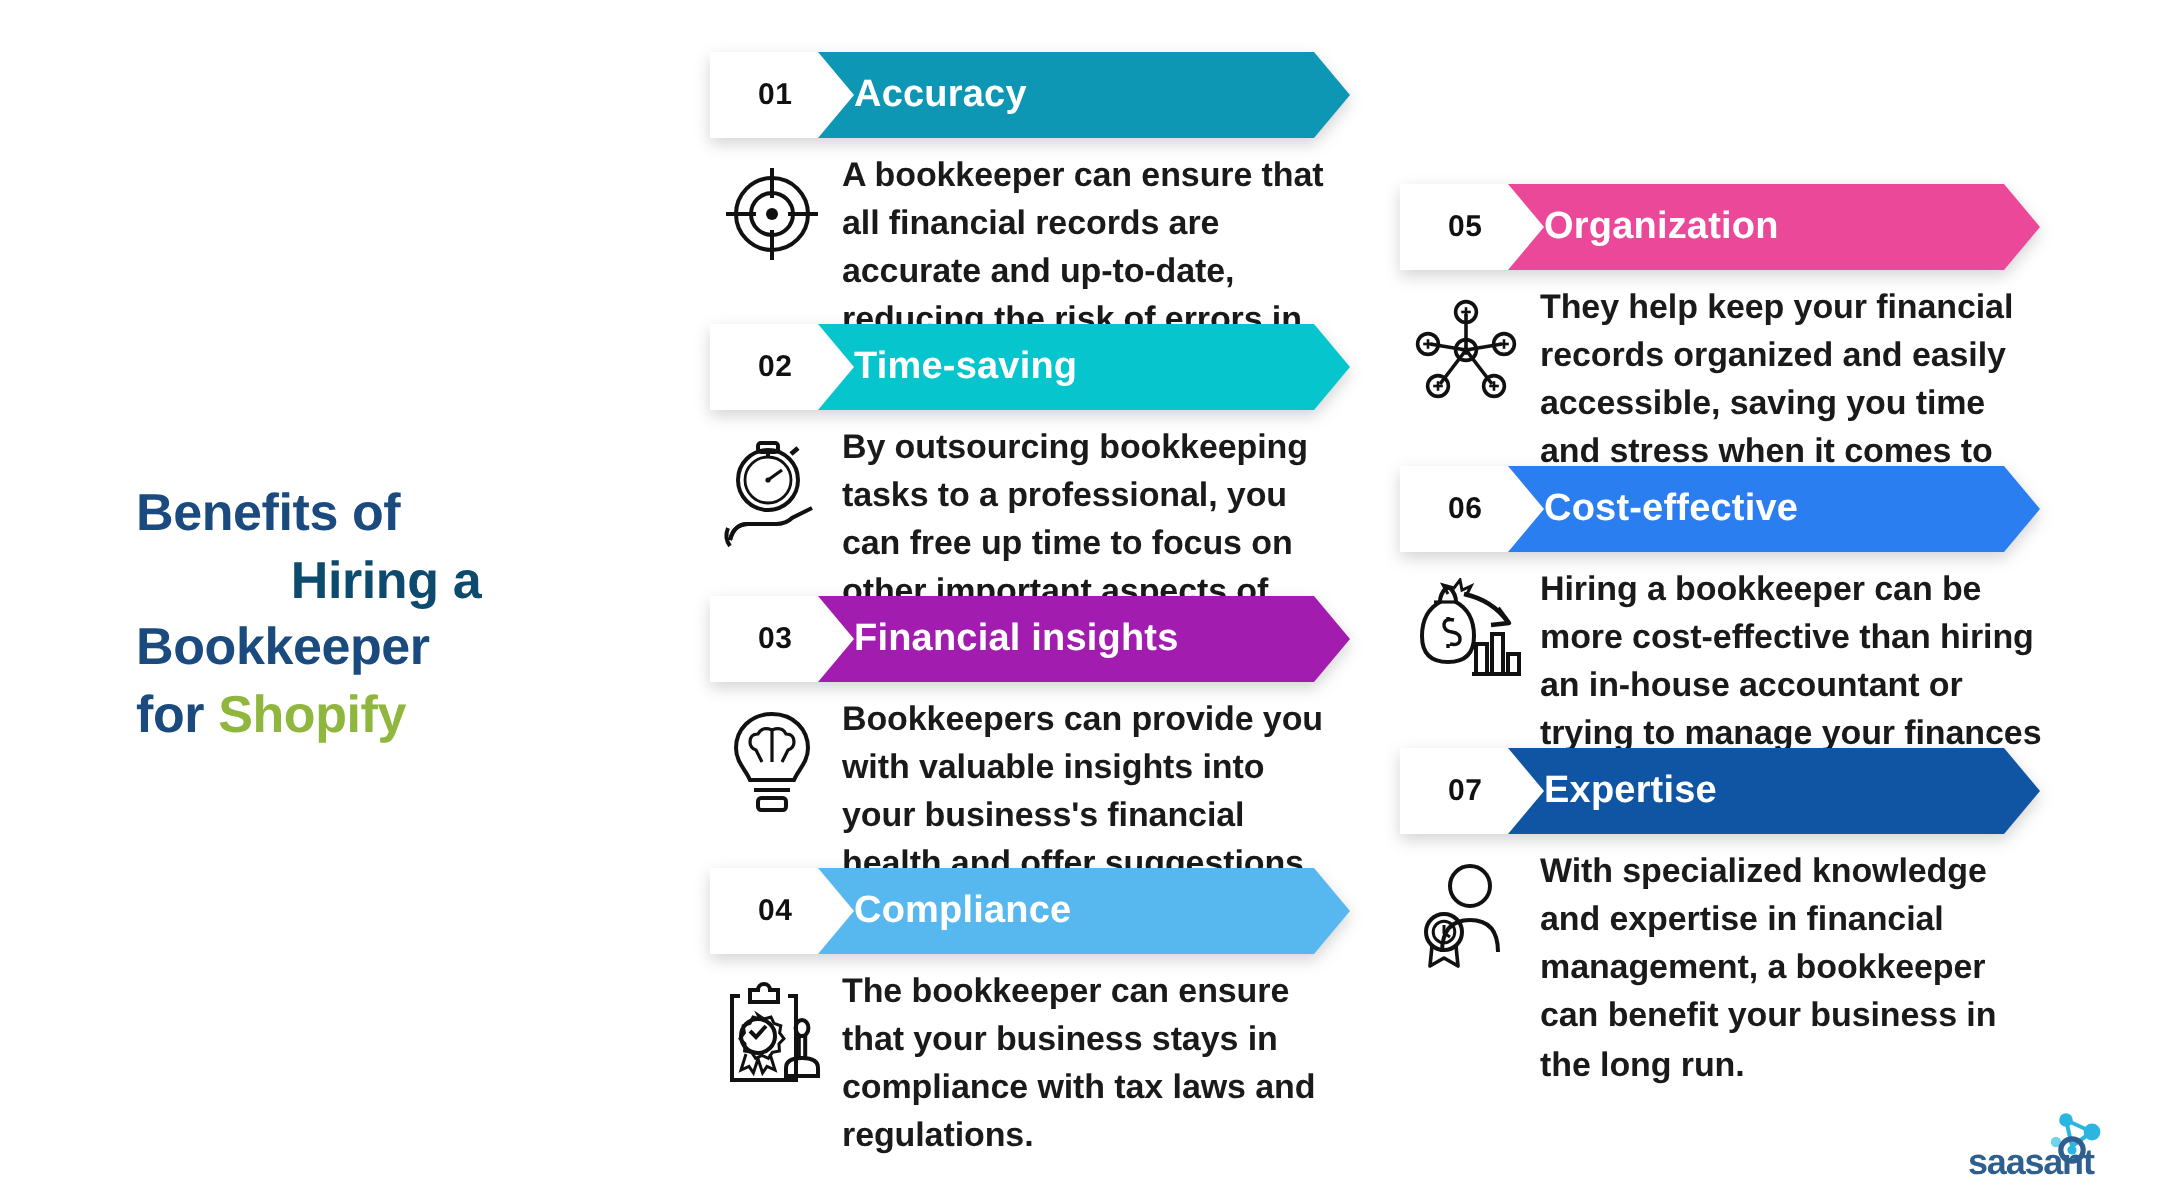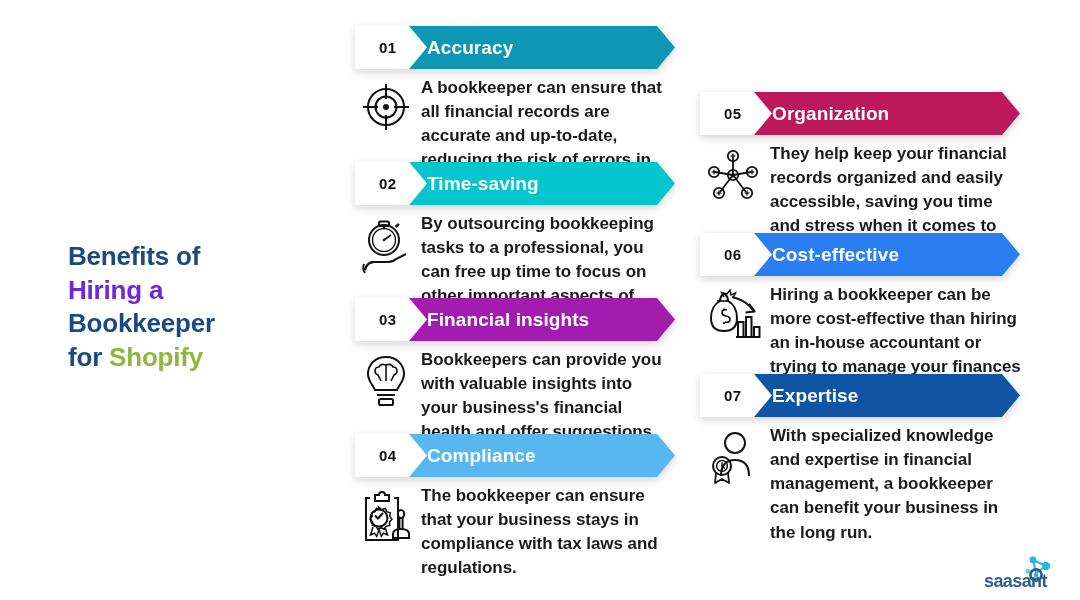--- a/index.html
+++ b/index.html
@@ -118,21 +118,21 @@
     font-weight:bold;
     color:#2f5f8f;
     letter-spacing:-0.6px;
   }
 </style>
 </head>
 <body>
 
 <div id="headline">
   <div class="line" style="color: rgb(27, 74, 126); margin-top: 24px;">Benefits of</div>
-  <div class="line" style="color: #6d28d9;">Hiring a</div>
+  <div class="line" style="color: #0c4a6e; text-align: center;">Hiring a</div>
   <div class="line" style="color: rgb(27, 74, 126);">Bookkeeper</div>
   <div class="line" style="color: rgb(27, 74, 126);"><span>for </span><span class="accent" style="color: rgb(143, 183, 62);">Shopify</span></div>
 </div>
 
 <div class="column" id="col-left">
 
   <div class="benefit">
     <div class="banner">
       <div class="banner-bar" style="background: rgb(14, 151, 180);">
         <span class="banner-title">Accuracy</span>
@@ -234,21 +234,21 @@
       <div class="desc"> The bookkeeper can ensure that your business stays in compliance with tax laws and regulations.</div>
     </div>
   </div>
 
 </div>
 
 <div class="column" id="col-right">
 
   <div class="benefit">
     <div class="banner">
-      <div class="banner-bar" style="background: #be185d;">
+      <div class="banner-bar" style="background: #ec4899;">
         <span class="banner-title">Organization</span>
       </div>
       <div class="banner-num">
         <span>05</span>
       </div>
     </div>
     <div class="body-row">
       <div class="bicon">
         <svg width="56" height="54" viewBox="0 0 56 54" fill="none" stroke="#111" stroke-width="1.8">
           <line x1="28" y1="27" x2="28" y2="9"></line>

